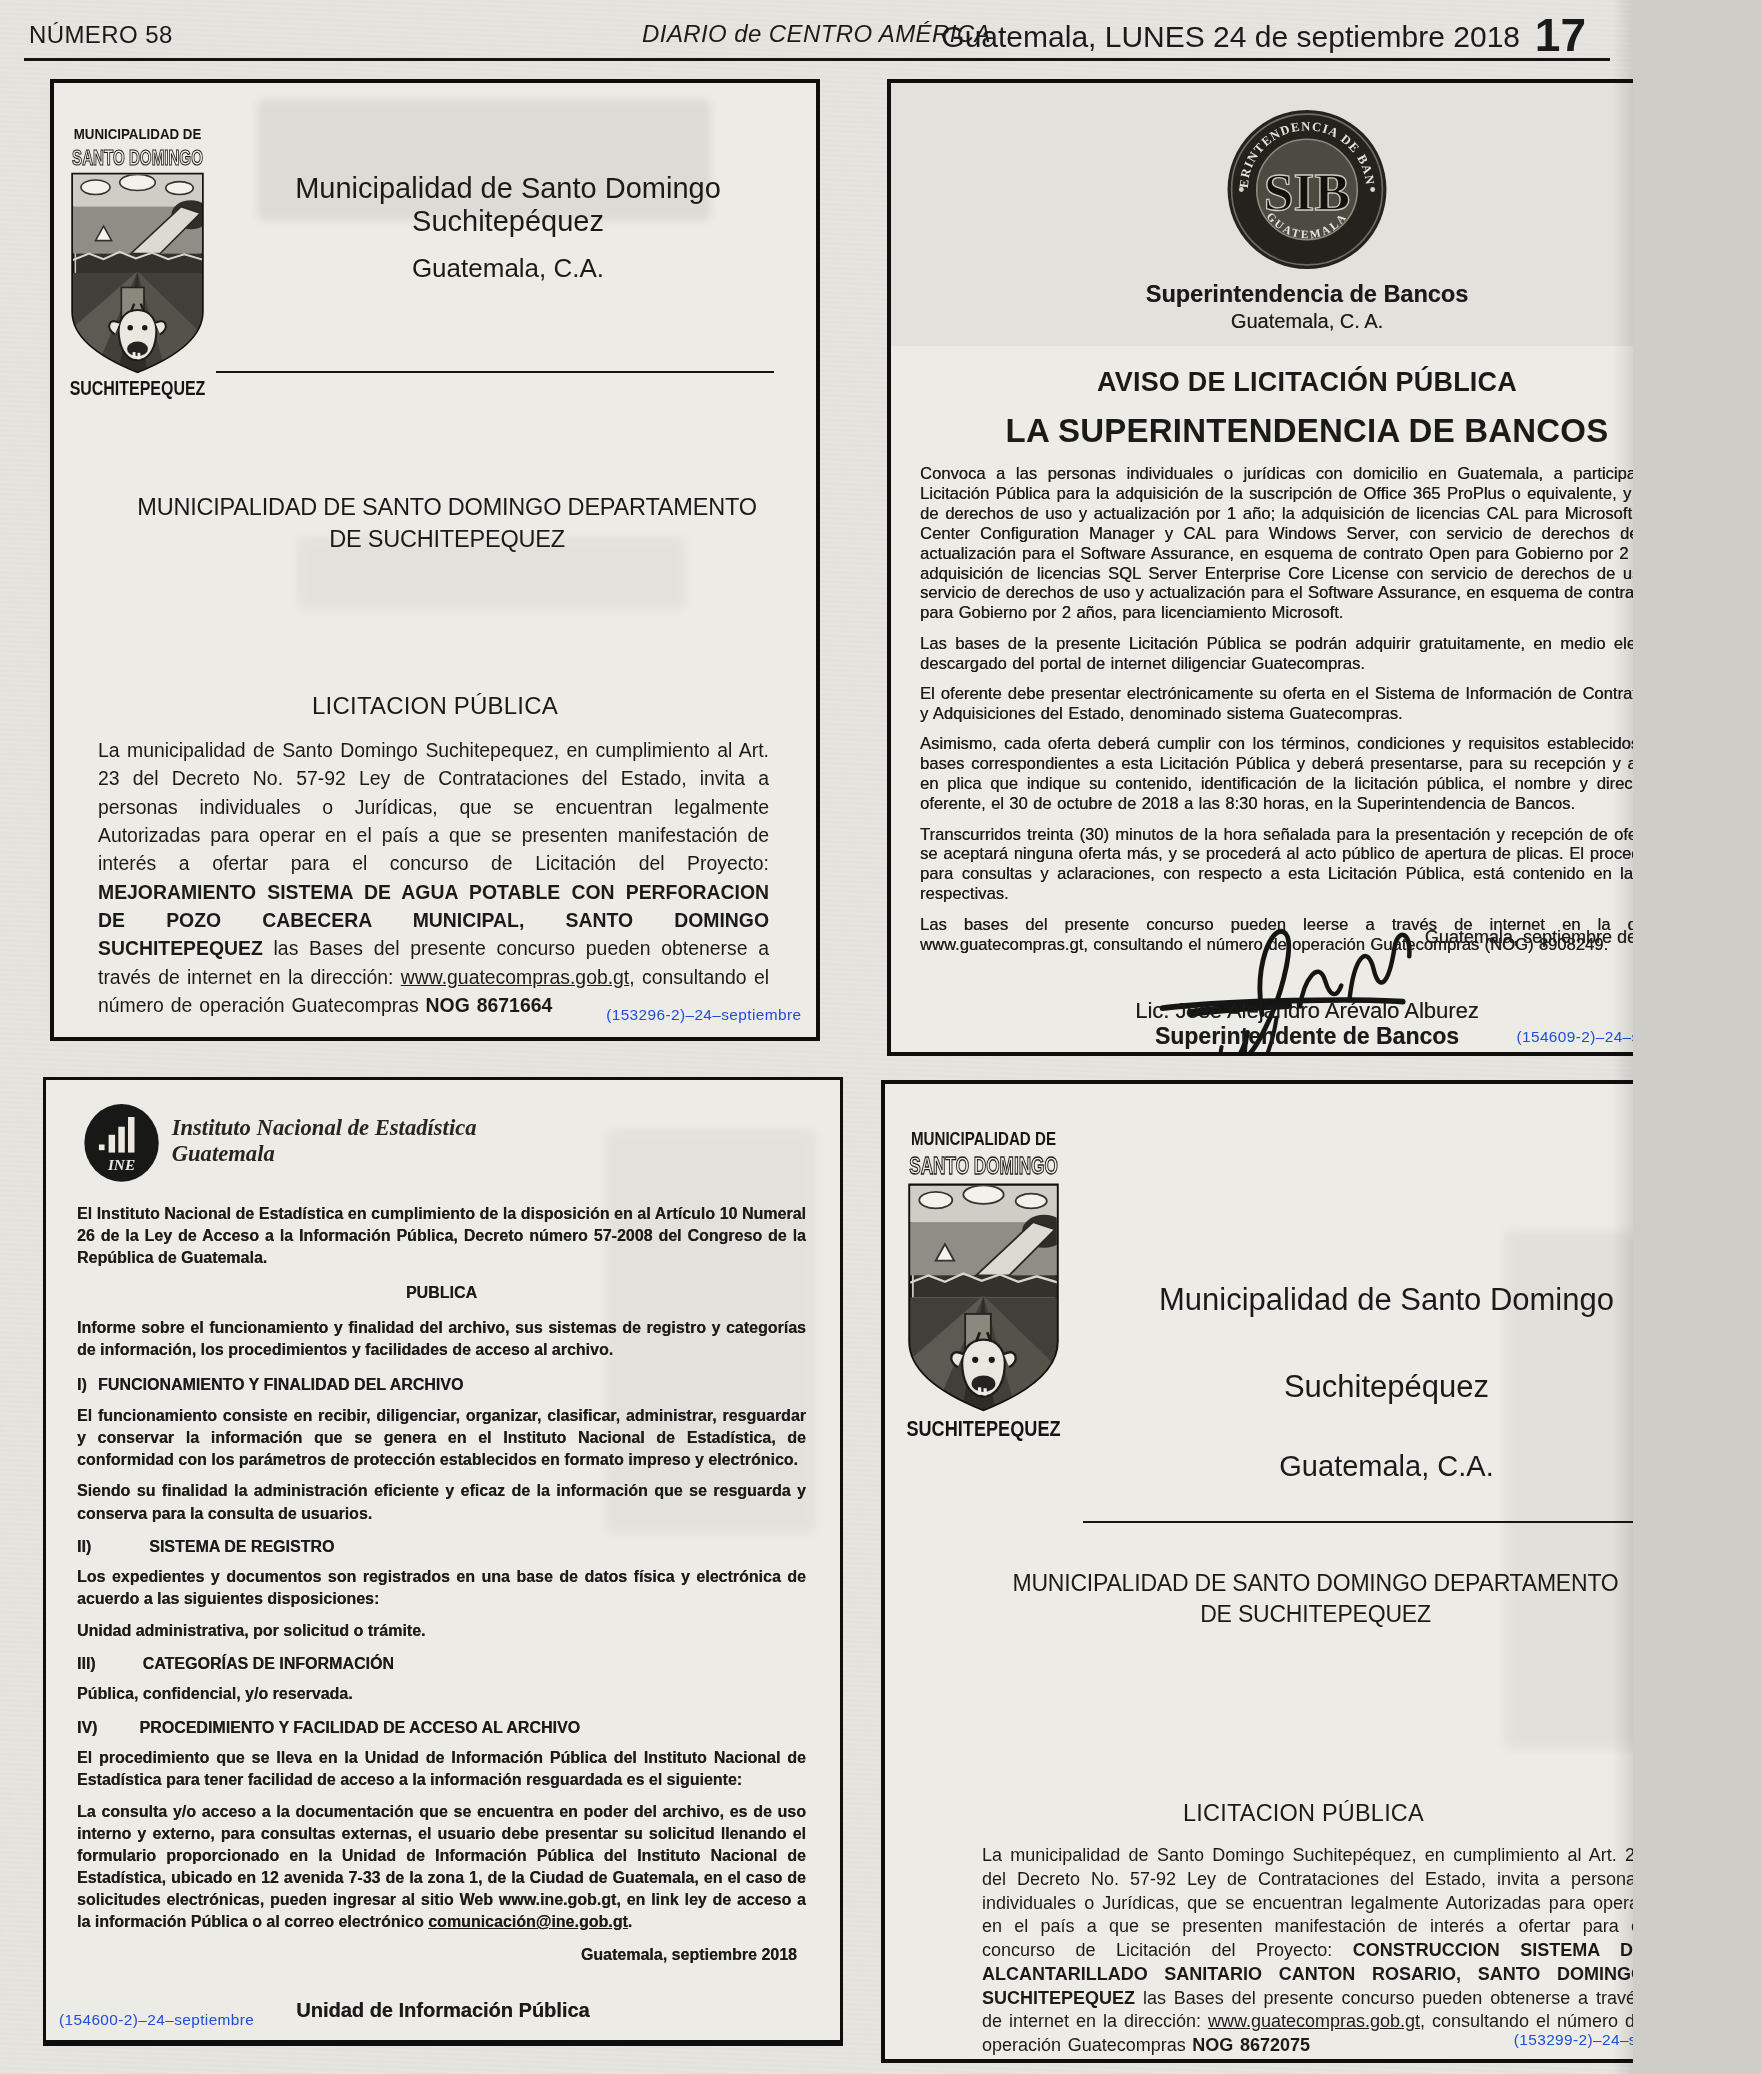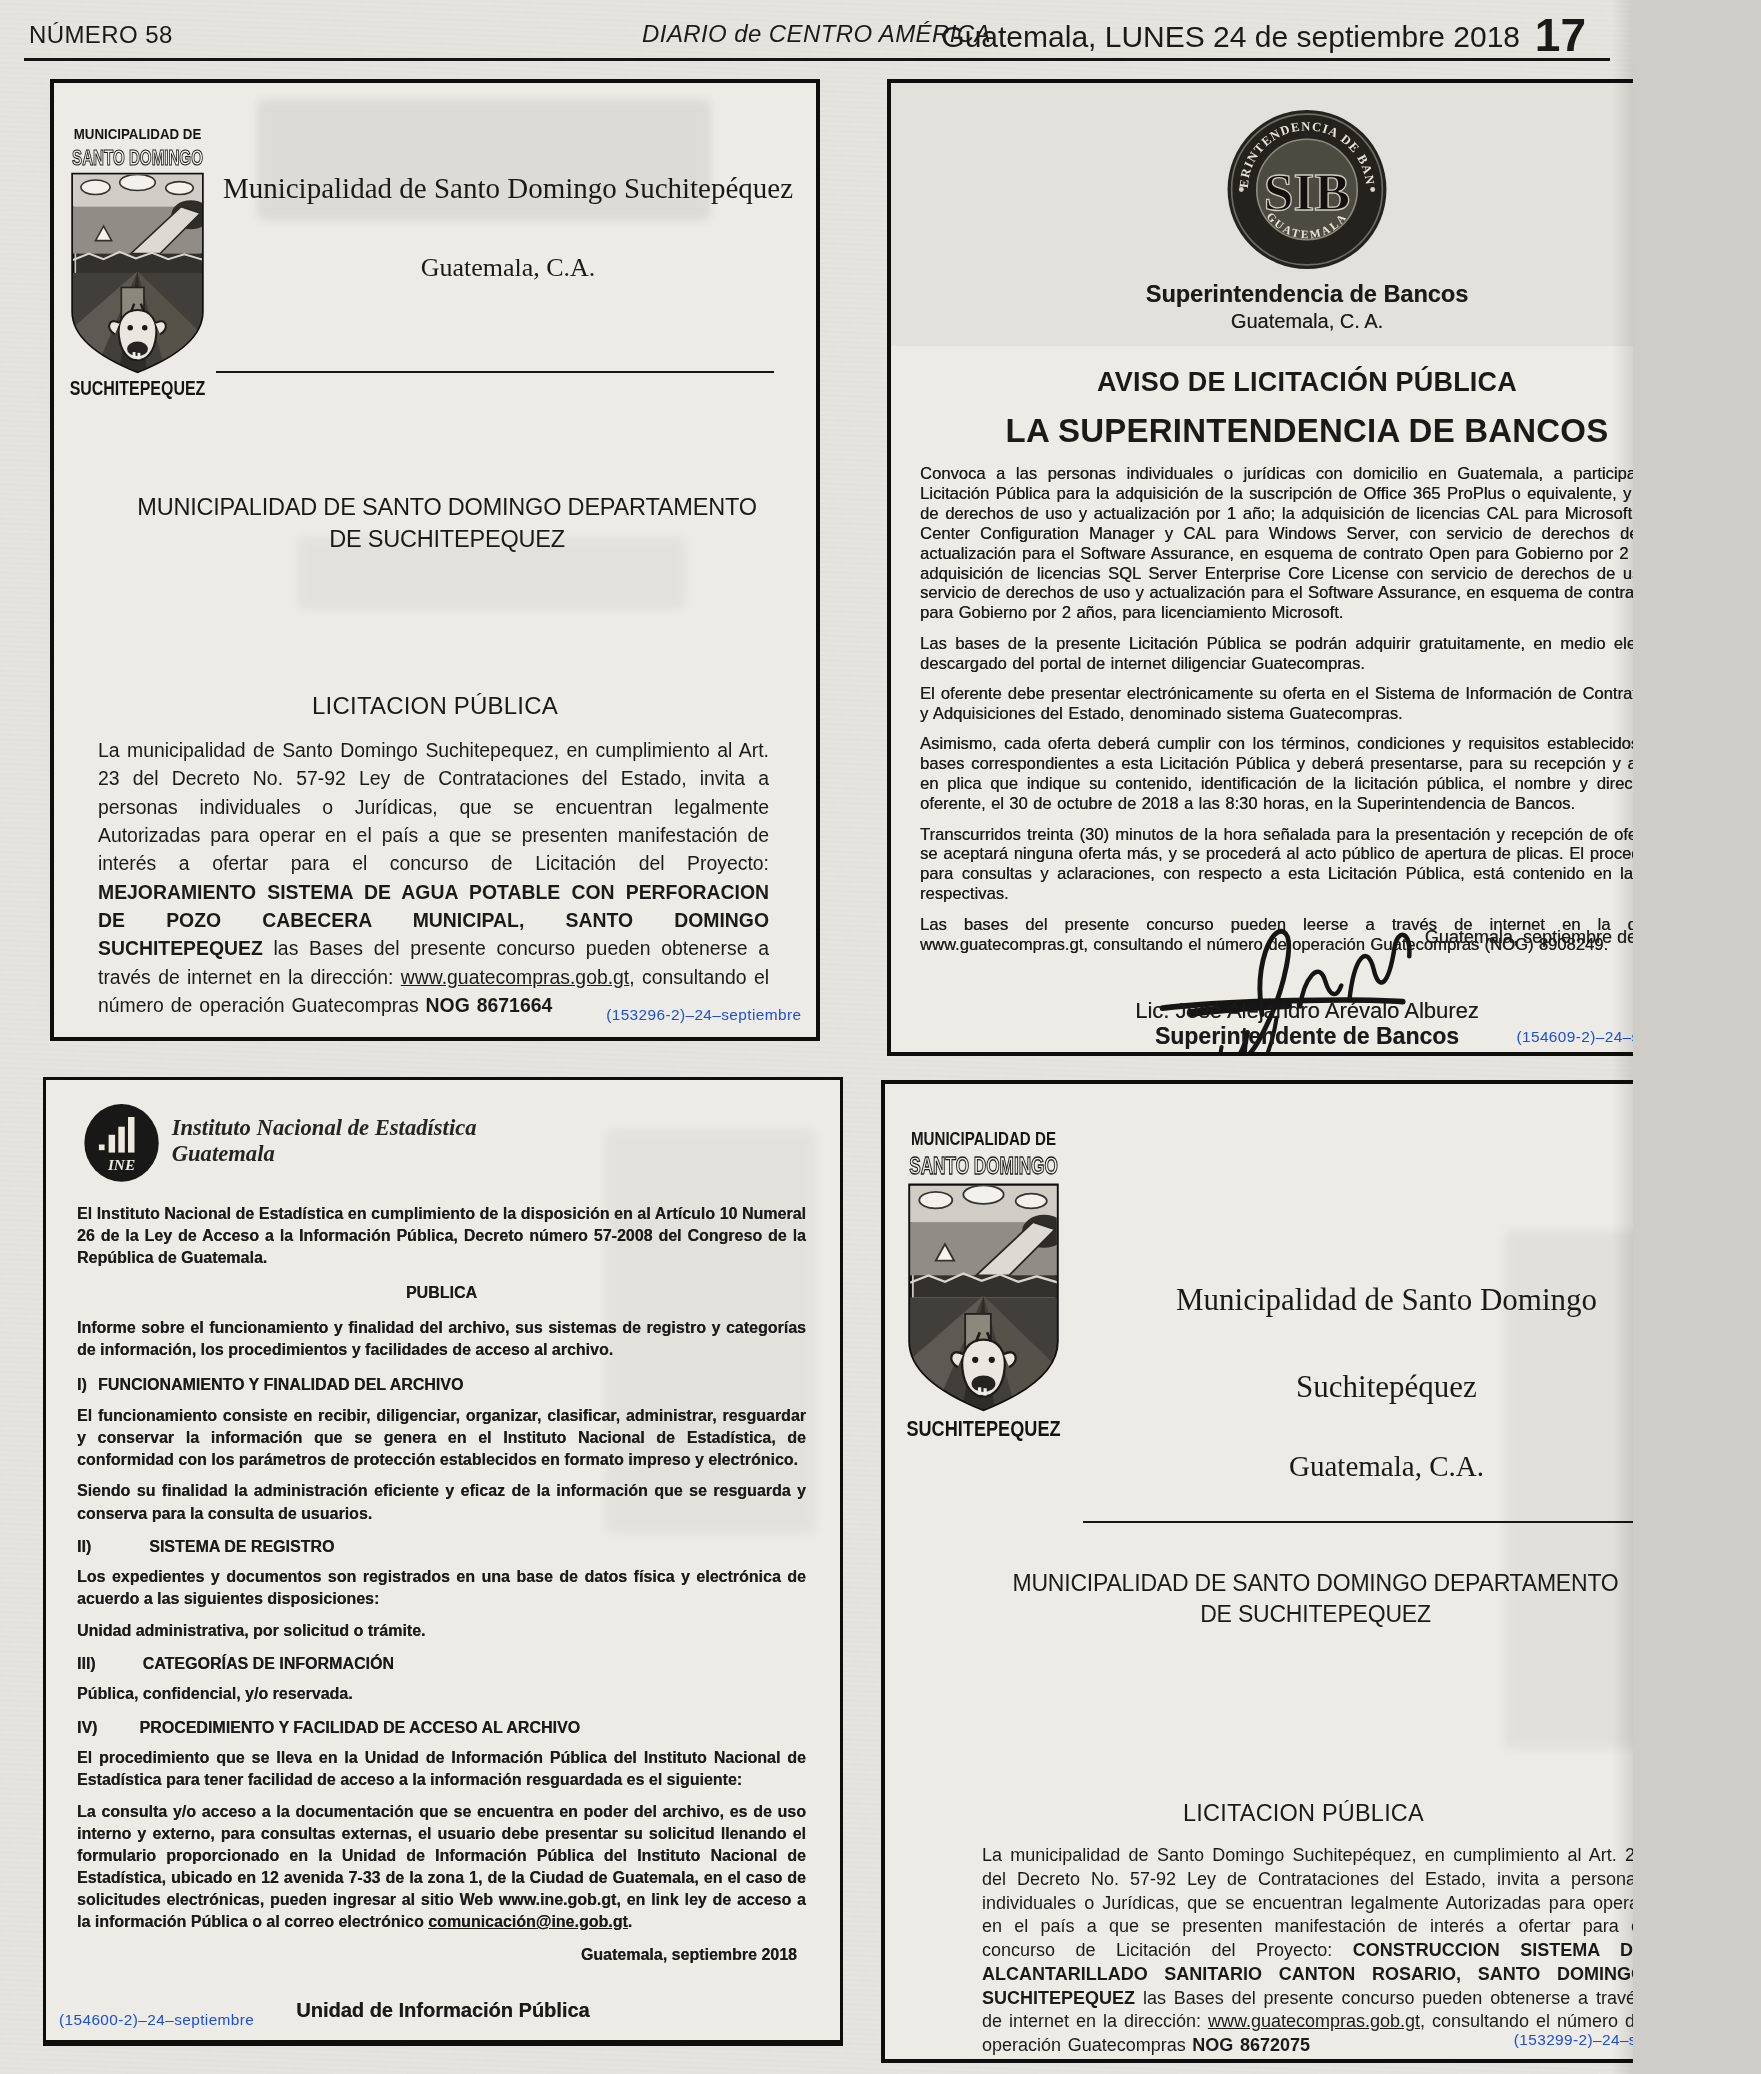--- a/index.html
+++ b/index.html
@@ -4,21 +4,21 @@
 <style>
   html,body{margin:0;padding:0;background:#cfcdc8;}
   .page{position:relative;width:1633px;height:2074px;overflow:hidden;
         background:#e6e4df;
         background-image:repeating-linear-gradient(2deg, rgba(0,0,0,.012) 0 2.4px, rgba(255,255,255,.015) 2.4px 4.9px);
         font-family:"Liberation Sans",sans-serif;color:#1a1a18;}
   .abs{position:absolute;}
   .c{text-align:center;}
   .r{text-align:right;}
   .j{text-align:justify;}
-  .serif{font-family:Liberation Serif, serif;}
+  .serif{font-family:Liberation Sans, sans-serif;}
   .mono-ref{font-size:15.4px;letter-spacing:0.4px;color:#1d4ed8;font-weight:400;}
   .box{position:absolute;background:#edebe6;border:4px solid #0e0e0c;box-sizing:border-box;overflow:hidden;}
   .b, .bold{font-weight:700;}
   .u{text-decoration:underline;}
   p{margin:0;}
   .ghost{position:absolute;filter:blur(4px);opacity:.09;background:#44423d;border-radius:8px;pointer-events:none;}
   .edge-shade{position:absolute;top:0;right:0;width:21px;height:100%;
       background:linear-gradient(to left, rgba(0,0,0,.10), rgba(0,0,0,0));pointer-events:none;}
   
   .ph-issue{left:29px;top:21px;font-size:24px;letter-spacing:0.4px;}

